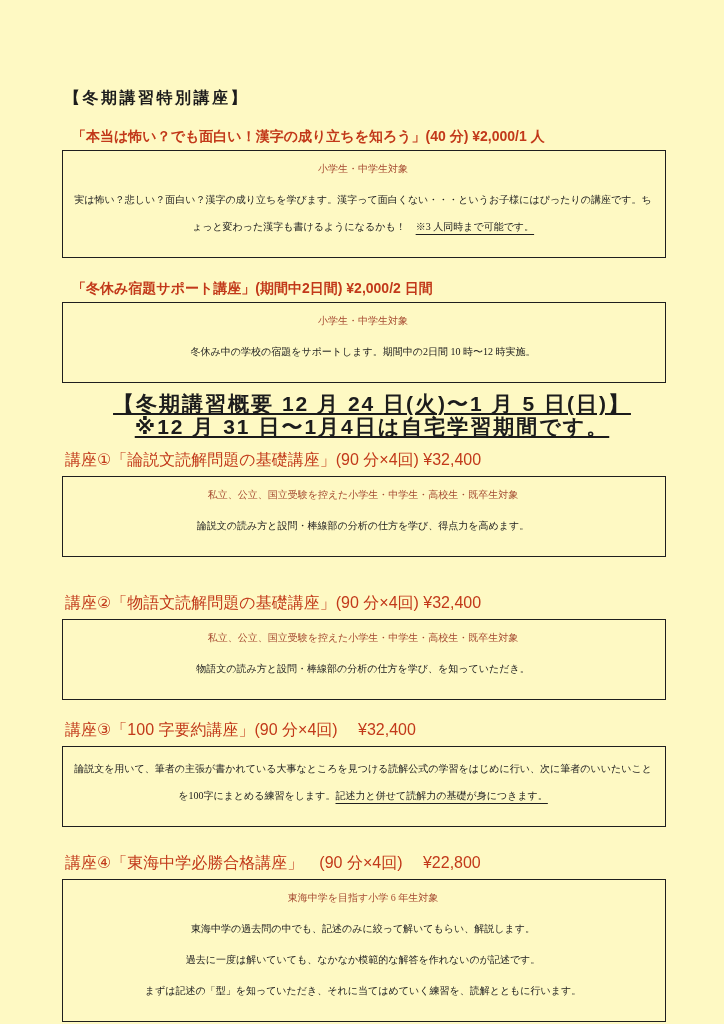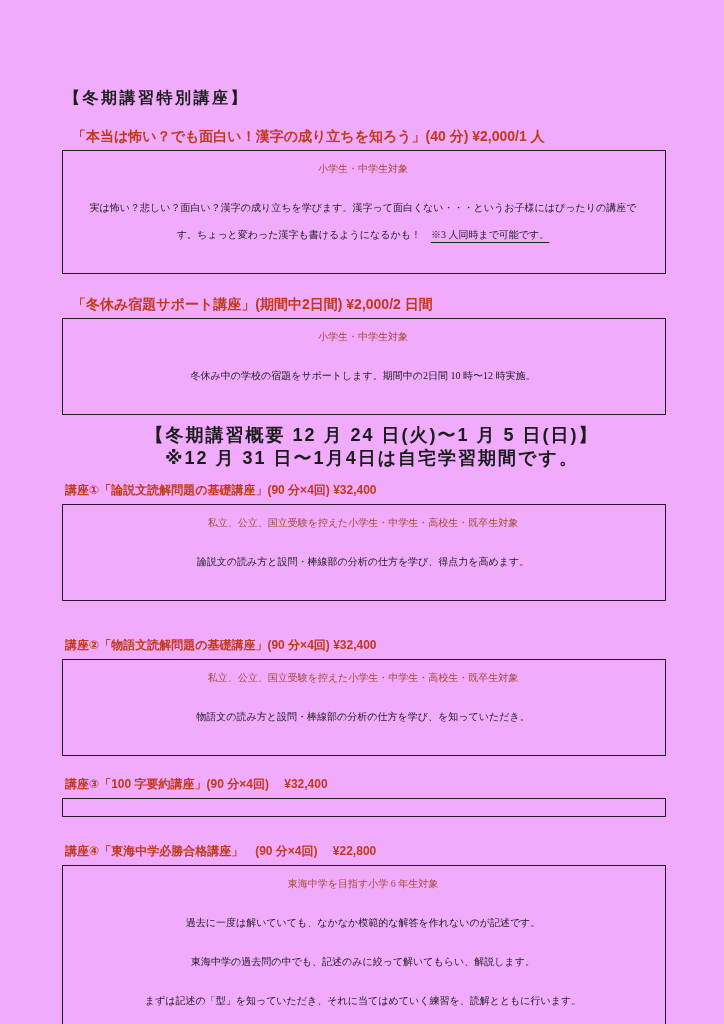--- a/index.html
+++ b/index.html
@@ -1,21 +1,21 @@
 <!DOCTYPE html>
 <html lang="ja"><head>
 <meta charset="utf-8">
 <style>
   html, body { margin: 0; padding: 0; background: #888; }
   .page {
     position: relative;
     width: 724px;
     height: 1024px;
     margin: 0 auto;
-    background: #f0abfc;
+    background: #fef9c3;
     box-sizing: border-box;
     padding: 88px 42px 0 62px;
     font-family: "Liberation Serif", "DejaVu Serif", serif;
     color: #212121;
     overflow: hidden;
   }
   .main-title {
     font-family: "Liberation Sans", "DejaVu Sans", sans-serif;
     font-weight: bold;
     font-size: 16px;
@@ -26,50 +26,51 @@
   .h-special {
     font-family: "Liberation Sans", "DejaVu Sans", sans-serif;
     font-weight: bold;
     font-size: 14px;
     color: #c2391a;
     margin: 19px 0 4px 10px;
     white-space: nowrap;
   }
   .h-course {
     font-family: "Liberation Sans", "DejaVu Sans", sans-serif;
-    font-weight: bold;
-    font-size: 12px;
+    font-weight: normal;
+    font-size: 16px;
     color: #c2391a;
     margin: 0 0 5px 3px;
     white-space: nowrap;
   }
   .box {
     border: 1.5px solid #1f1f1f;
     box-sizing: border-box;
     width: 604px;
     padding: 4px 9px 13px 7px;
     font-size: 10px;
     line-height: 27px;
     text-align: center;
   }
   .target {
     color: #a64b32;
     margin: 0;
   }
-  .body-text { margin: 12px; color: #212121; }
+  .body-text { margin: 4px; color: #212121; }
   .u { text-decoration: underline; text-underline-offset: 4px; }
   .overview {
     font-family: "Liberation Sans", "DejaVu Sans", sans-serif;
     font-weight: bold;
-    font-size: 18px;
+    font-size: 21px;
     letter-spacing: 2px;
     color: #1c1c1c;
     text-align: center;
     line-height: 23px;
     margin: 9px 0 12px 0;
+    text-decoration: underline;
   }
   .mt20 { margin-top: 20px; }
   .mt21 { margin-top: 36px; }
   .mt22 { margin-top: 22px; }
   .mt26 { margin-top: 26px; }
 </style>
 </head>
 <body>
 
 <div class="page">
@@ -100,24 +101,25 @@
   </div>
 
   <div class="h-course mt21">講座②「物語文読解問題の基礎講座」(90 分×4回)  ¥32,400</div>
   <div class="box">
     <p class="target">私立、公立、国立受験を控えた小学生・中学生・高校生・既卒生対象</p>
     <p class="body-text">物語文の読み方と設問・棒線部の分析の仕方を学び、を知っていただき。</p>
   </div>
 
   <div class="h-course mt20">講座③「100 字要約講座」(90 分×4回)　 ¥32,400</div>
   <div class="box">
+    <p class="body-text"><span>論説文を用いて、筆者の主張が書かれている大事なところを見つける読解公式の学習をはじめに行い、次に筆者のいいたいことを100字にまとめる練習をします。</span><span class="u">記述力と併せて読解力の基礎が身につきます。</span></p>
   </div>
 
   <div class="h-course mt26">講座④「東海中学必勝合格講座」　(90 分×4回)　 ¥22,800</div>
   <div class="box">
     <p class="target">東海中学を目指す小学 6 年生対象</p>
+    <p class="body-text">東海中学の過去問の中でも、記述のみに絞って解いてもらい、解説します。</p>
     <p class="body-text">過去に一度は解いていても、なかなか模範的な解答を作れないのが記述です。</p>
-    <p class="body-text">東海中学の過去問の中でも、記述のみに絞って解いてもらい、解説します。</p>
     <p class="body-text">まずは記述の「型」を知っていただき、それに当てはめていく練習を、読解とともに行います。</p>
 
   </div>
 
 </div>
 
 </body></html>

